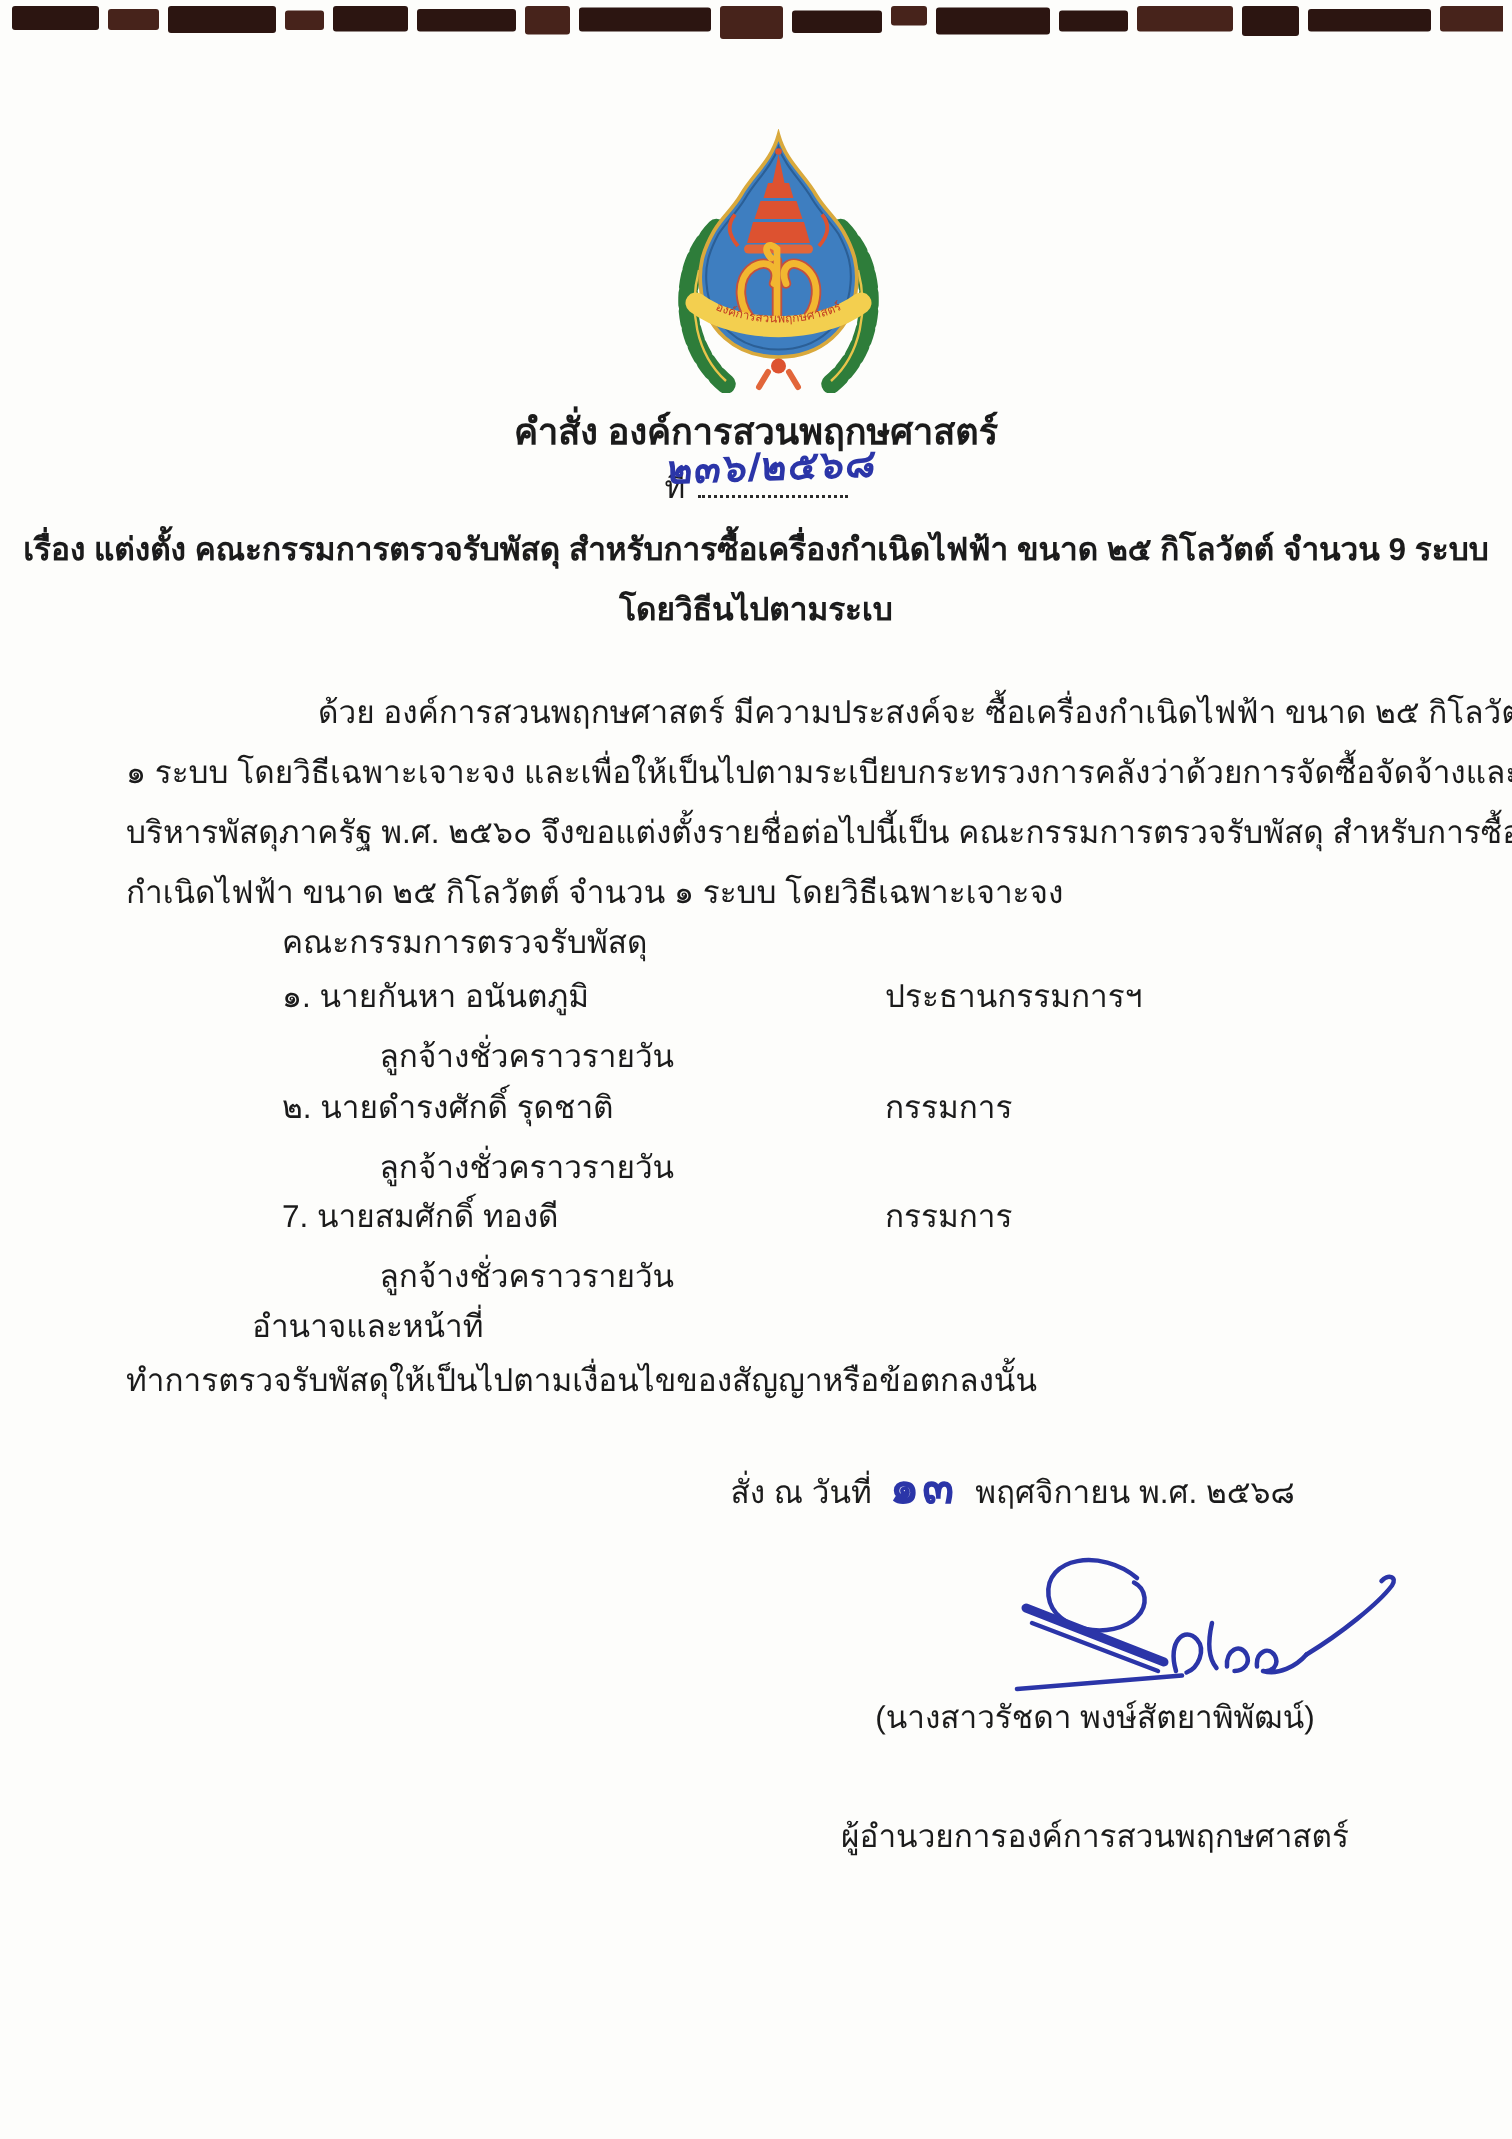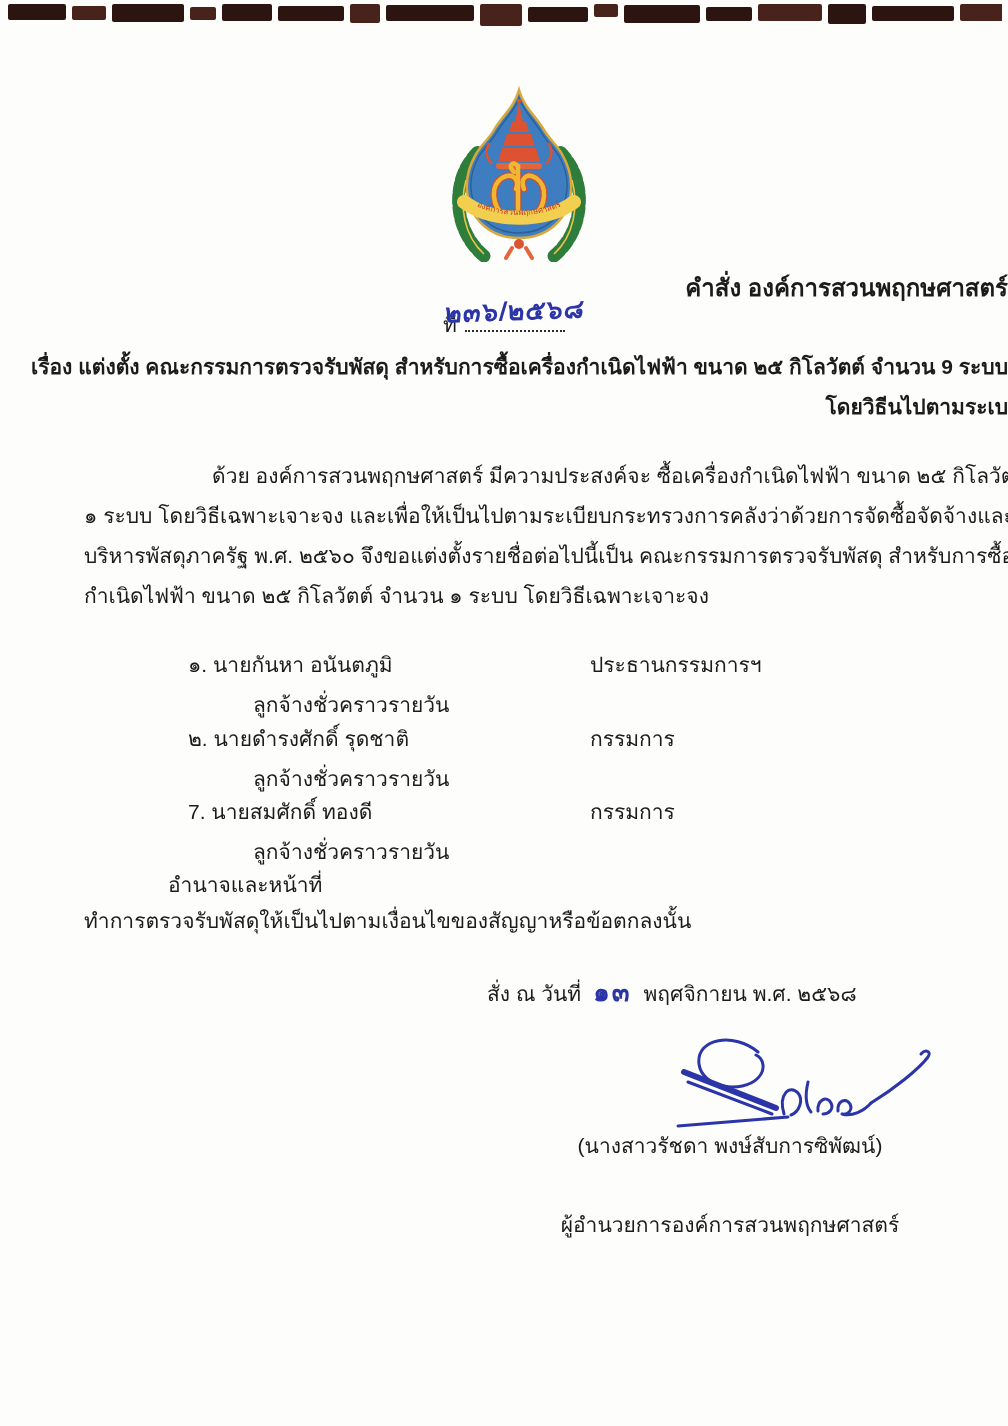--- a/index.html
+++ b/index.html
@@ -8,33 +8,33 @@
     --logo-blue:#3e7ec0; --logo-yellow:#f2b730; --logo-red:#dd5230;
     --logo-green:#2e7d3a; --banner-yellow:#f3cf4f;
   }
   html,body{margin:0;padding:0;}
   body{background:#e8e8e8;font-family:"Liberation Sans","DejaVu Sans",sans-serif;}
   .page{position:relative;width:1008px;height:1426px;margin:0 auto;background:var(--paper);
         color:var(--ink);overflow:hidden;}
   .abs{position:absolute;}
   .centered{left:0;width:100%;text-align:center;}
   .t-body{font-size:21px;line-height:30px;}
-  .t-bold{font-weight:700;text-align:right;}
+  .t-bold{font-weight:700;}
   
   .artifact-strip{position:absolute;top:4px;left:8px;right:6px;height:26px;display:flex;
                   gap:6px;align-items:flex-start;overflow:hidden;}
   .artifact-strip span{display:block;background:var(--artifact-dark);border-radius:2px;flex:0 0 auto;}
   .artifact-strip span.b{background:var(--artifact-dark2);}
   
   .order-line{top:306px;font-size:21px;}
   .dots{display:inline-block;width:100px;border-bottom:2.5px dotted #2a2a2a;height:24px;
         position:relative;margin-left:8px;vertical-align:baseline;}
   .handwritten{position:absolute;left:50%;bottom:-1px;transform:translateX(-50%) rotate(-2deg) skewX(-8deg);
         color:var(--pen-blue);font-size:26px;font-weight:700;white-space:nowrap;letter-spacing:1px;}
-  .day-hand{color:var(--pen-blue);font-weight:700;font-size:26px;margin:0 12px;letter-spacing:2px;}
+  .day-hand{color:var(--pen-blue);font-weight:700;font-size:31px;margin:0 12px;letter-spacing:2px;}
   .c-name{position:absolute;left:188px;white-space:nowrap;}
   .c-role{position:absolute;left:590px;white-space:nowrap;}
   .c-pos{position:absolute;left:208px;white-space:nowrap;margin-left:45px;}
   .sig-block{text-align:center;left:490px;width:480px;}
 </style>
 </head>
 <body>
 
 <div class="page">
 
@@ -121,20 +121,21 @@
   </div>
 
   <div class="abs centered t-body t-bold" style="top:352px">เรื่อง แต่งตั้ง คณะกรรมการตรวจรับพัสดุ สำหรับการซื้อเครื่องกำเนิดไฟฟ้า ขนาด ๒๕ กิโลวัตต์ จำนวน 9 ระบบ</div>
   <div class="abs centered t-body t-bold" style="top:392px">โดยวิธีนไปตามระเบ</div>
 
   <div class="abs t-body" style="top:461px;left:84px;width:850px;text-indent:128px;white-space:nowrap">ด้วย องค์การสวนพฤกษศาสตร์ มีความประสงค์จะ ซื้อเครื่องกำเนิดไฟฟ้า ขนาด ๒๕ กิโลวัตต์ จำนวน</div>
   <div class="abs t-body" style="top:501px;left:84px;width:860px;white-space:nowrap">๑ ระบบ โดยวิธีเฉพาะเจาะจง  และเพื่อให้เป็นไปตามระเบียบกระทรวงการคลังว่าด้วยการจัดซื้อจัดจ้างและการ</div>
   <div class="abs t-body" style="top:541px;left:84px;width:860px;white-space:nowrap">บริหารพัสดุภาครัฐ พ.ศ. ๒๕๖๐ จึงขอแต่งตั้งรายชื่อต่อไปนี้เป็น คณะกรรมการตรวจรับพัสดุ สำหรับการซื้อเครื่อง</div>
   <div class="abs t-body" style="top:581px;left:84px;width:860px;white-space:nowrap">กำเนิดไฟฟ้า ขนาด ๒๕ กิโลวัตต์ จำนวน ๑ ระบบ โดยวิธีเฉพาะเจาะจง</div>
 
+  <div class="abs t-body" style="top:614px;left:188px">คณะกรรมการตรวจรับพัสดุ</div>
 
   <div class="abs t-body" style="top:650px;left:0;width:100%">
     <span class="c-name">๑. นายกันหา อนันตภูมิ</span>
     <span class="c-role">ประธานกรรมการฯ</span>
   </div>
   <div class="abs t-body" style="top:690px;left:0;width:100%">
     <span class="c-pos">ลูกจ้างชั่วคราวรายวัน</span>
   </div>
 
   <div class="abs t-body" style="top:724px;left:0;width:100%">
@@ -167,16 +168,16 @@
       <path stroke-width="3" d="M 16,50 L 100,82"></path>
       <path stroke-width="3" d="M 6,94 L 116,85"></path>
       <path stroke-width="3" d="M 112,82 C 106,62 118,52 126,61 C 132,68 127,80 119,83"></path>
       <path stroke-width="3" d="M 136,50 C 133,63 134,74 139,80"></path>
       <path stroke-width="3" d="M 146,79 C 145,68 155,63 159,71 C 162,77 157,82 151,82"></path>
       <path stroke-width="3" d="M 166,79 C 165,69 174,65 178,72 C 181,78 176,83 170,82 C 180,85 192,79 199,71"></path>
       <path stroke-width="3" d="M 199,71 C 222,57 247,37 256,25 C 260,19 253,17 249,22"></path>
     </g>
   </svg>
 
-  <div class="abs t-body sig-block" style="top:1131px">(นางสาวรัชดา พงษ์สับการซิพัฒน์)</div>
+  <div class="abs t-body sig-block" style="top:1131px">(นางสาวรัชดา พงษ์สัตยาพิพัฒน์)</div>
   <div class="abs t-body sig-block" style="top:1210px">ผู้อำนวยการองค์การสวนพฤกษศาสตร์</div>
 
 </div>
 
 </body></html>

